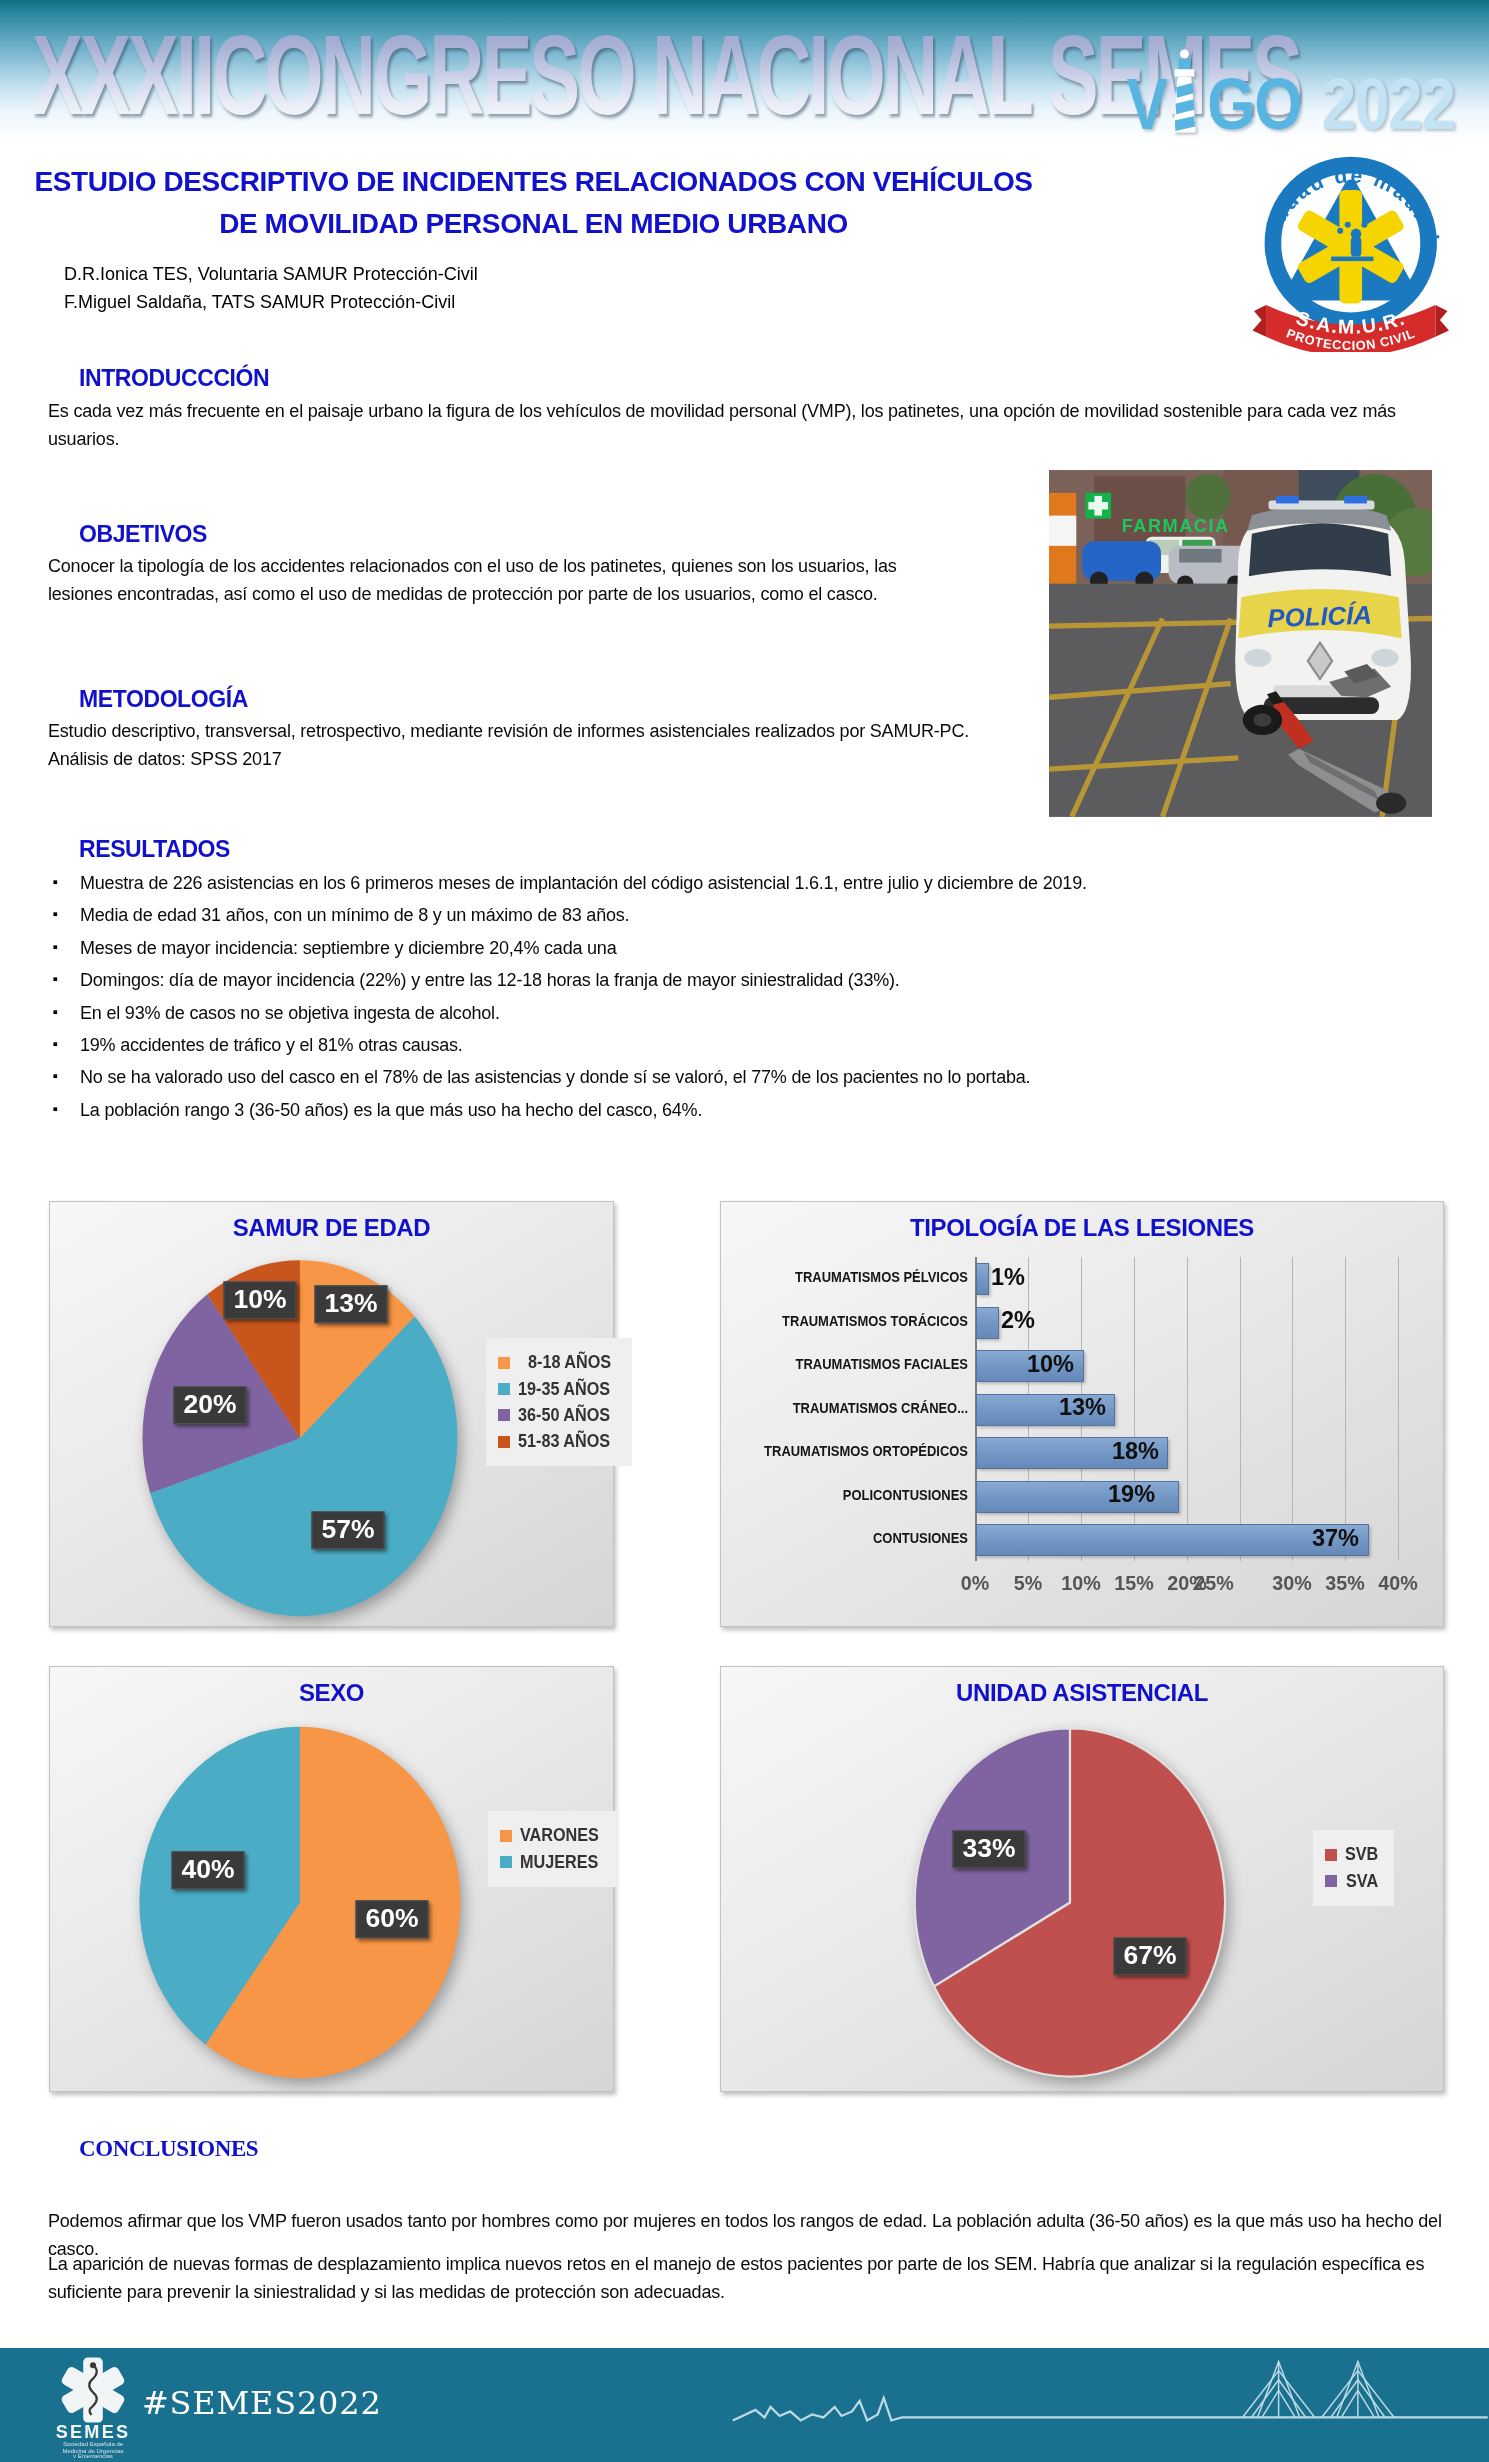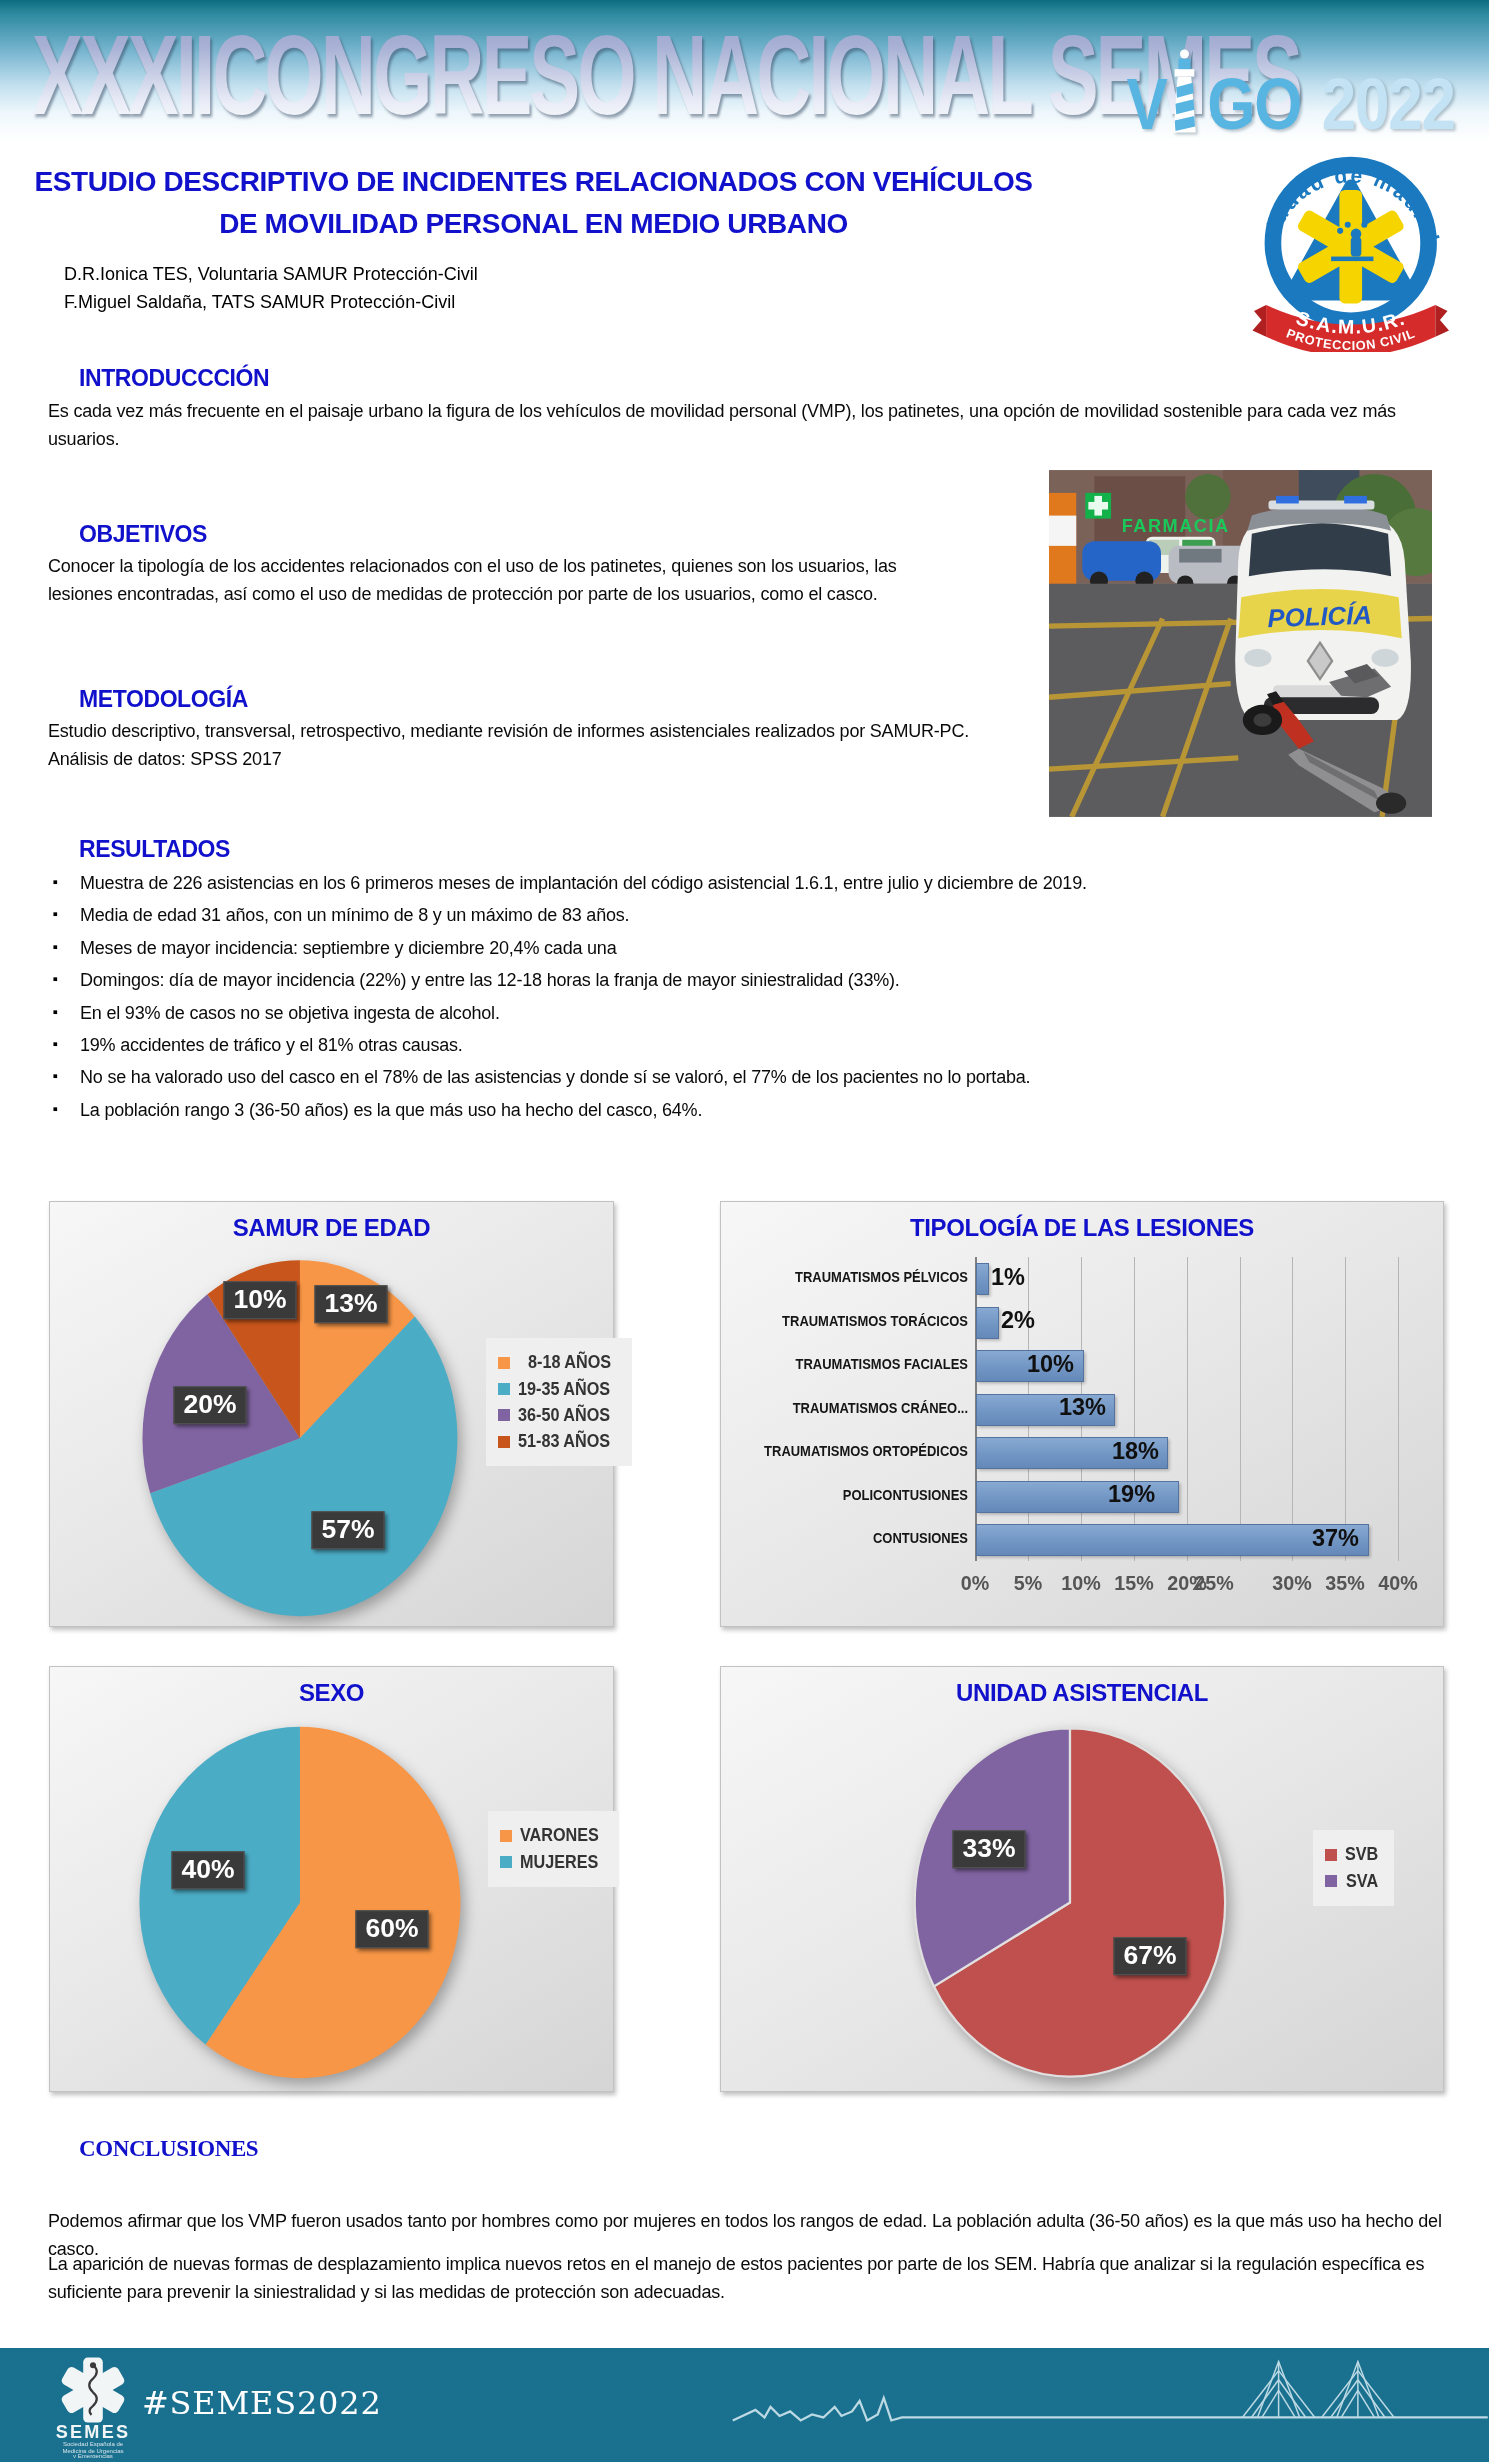--- a/index.html
+++ b/index.html
@@ -293,21 +293,21 @@
       <div class="bar" style="left: 255px; top: 322px; width: 391px; height: 30px;"></div>
       <div class="bar-value" style="left: 577px; width: 61px; text-align: right; top: 323px;">37%</div>
     </div>
 
   <div class="panel" id="panel-2" style="left:49px;top:1666px;width:563px;height:424px;">
     <div class="panel-title">SEXO</div>
   <svg class="pie-svg" width="379" height="371" style="left: 68px; top: 50px;" viewBox="0 0 500 490">
         <path d="M 240 245 L 240 13 A 212 232 0 1 1 115.38952651399572 432.6919426949878 Z" fill="#F79646"></path>
         <path d="M 240 245 L 115.38952651399572 432.6919426949878 A 212 232 0 0 1 239.99999999999994 13 Z" fill="#4BACC6"></path>
       </svg>
-      <div class="pie-label" style="left: 342px; top: 262px;">60%</div>
+      <div class="pie-label" style="left: 342px; top: 252px;">60%</div>
       <div class="pie-label" style="left: 158px; top: 203px;">40%</div>
       <div class="legend" style="left: 438px; top: 144px;">
         <div class="legend-item">
           <span class="legend-swatch" style="background: rgb(247, 150, 70);"></span>
           <span class="legend-label">VARONES</span>
         </div>
         <div class="legend-item">
           <span class="legend-swatch" style="background: rgb(75, 172, 198);"></span>
           <span class="legend-label">MUJERES</span>
         </div>

